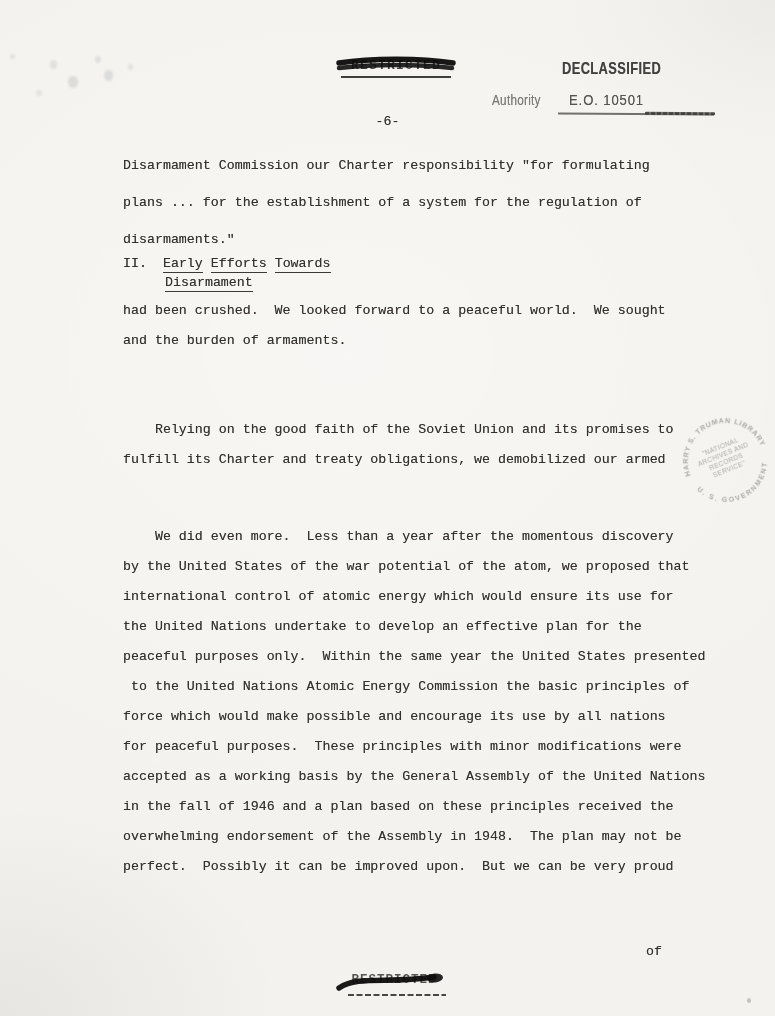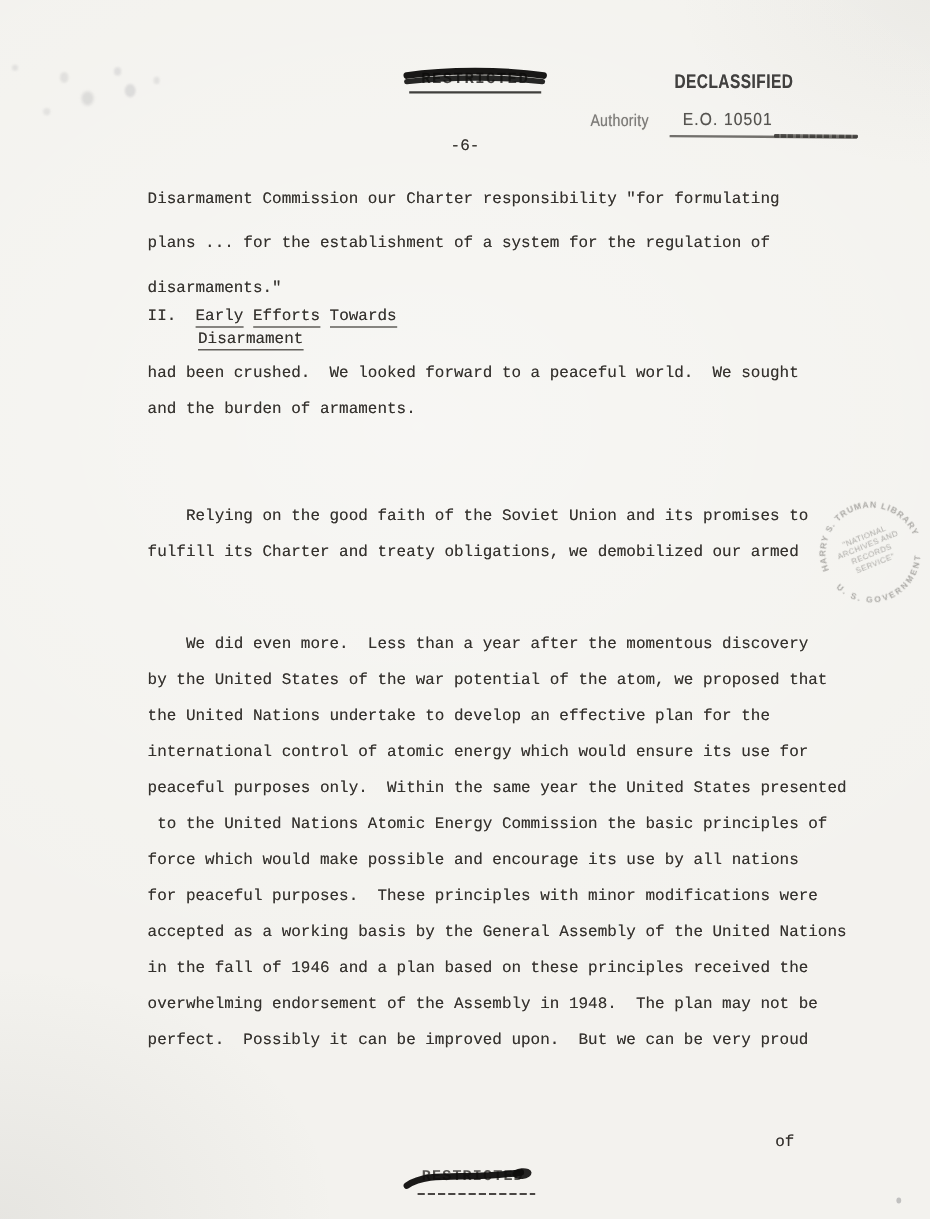--- a/index.html
+++ b/index.html
@@ -130,22 +130,22 @@
       <text x="62" y="57">ARCHIVES AND</text>
       <text x="62" y="65">RECORDS</text>
       <text x="62" y="73">SERVICE"</text>
     </g>
   </g>
 </svg>
 
 <div class="typewriter tblock lh30" style="top:522px;">
     <div class="tline">    We did even more.  Less than a year after the momentous discovery</div>
     <div class="tline">by the United States of the war potential of the atom, we proposed that</div>
+    <div class="tline">international control of atomic energy which would ensure its use for</div>
     <div class="tline">the United Nations undertake to develop an effective plan for the</div>
-    <div class="tline">international control of atomic energy which would ensure its use for</div>
     <div class="tline">peaceful purposes only.  Within the same year the United States presented</div>
     <div class="tline"> to the United Nations Atomic Energy Commission the basic principles of</div>
     <div class="tline">force which would make possible and encourage its use by all nations</div>
     <div class="tline">for peaceful purposes.  These principles with minor modifications were</div>
     <div class="tline">accepted as a working basis by the General Assembly of the United Nations</div>
     <div class="tline">in the fall of 1946 and a plan based on these principles received the</div>
     <div class="tline">overwhelming endorsement of the Assembly in 1948.  The plan may not be</div>
     <div class="tline">perfect.  Possibly it can be improved upon.  But we can be very proud</div>
   </div>
 

